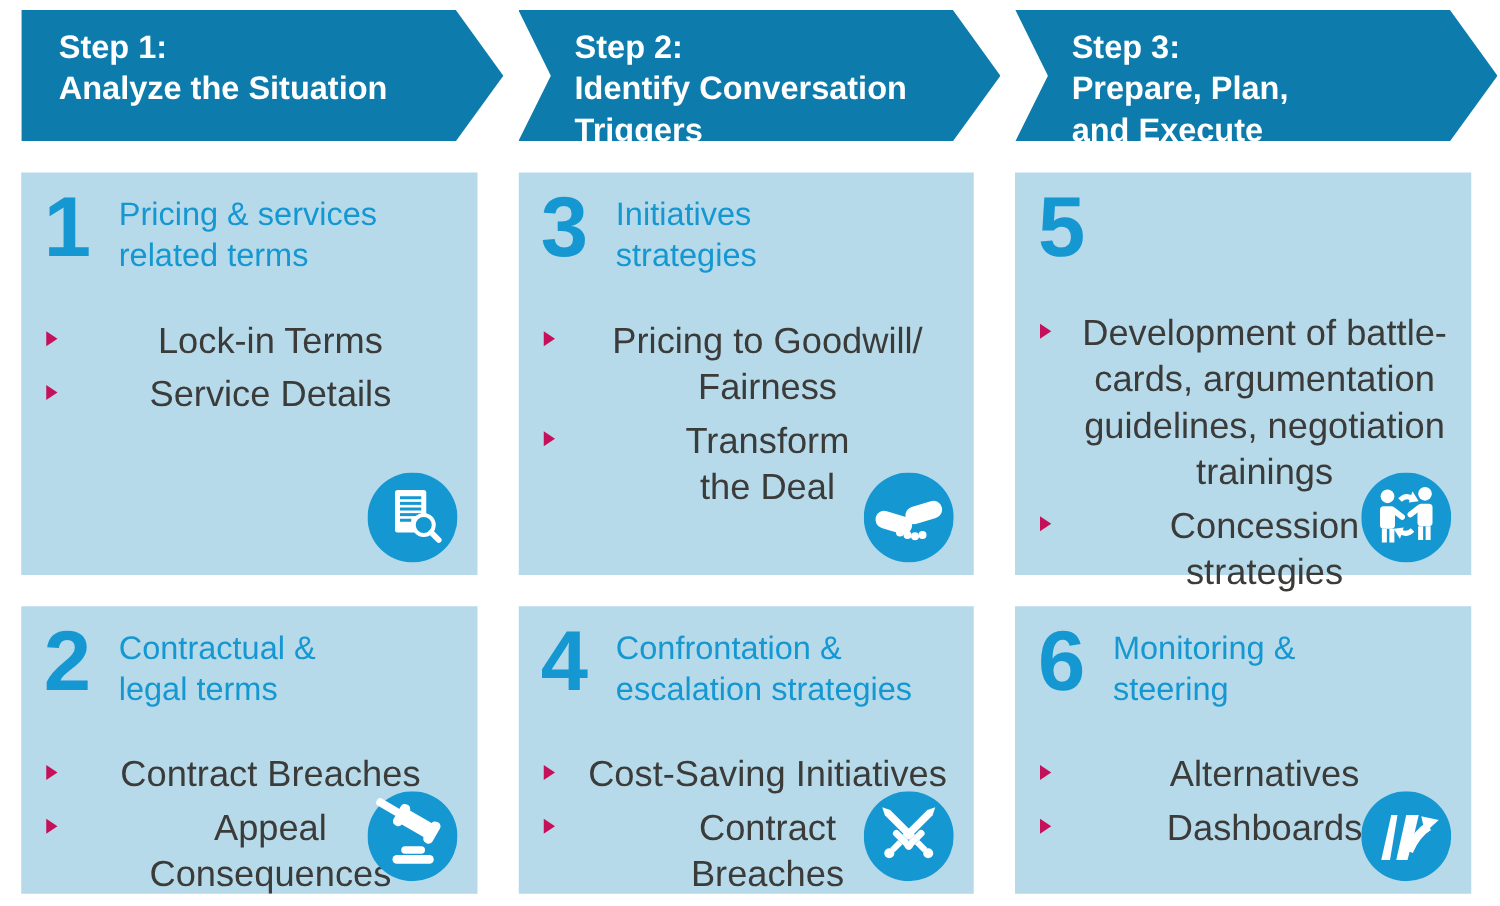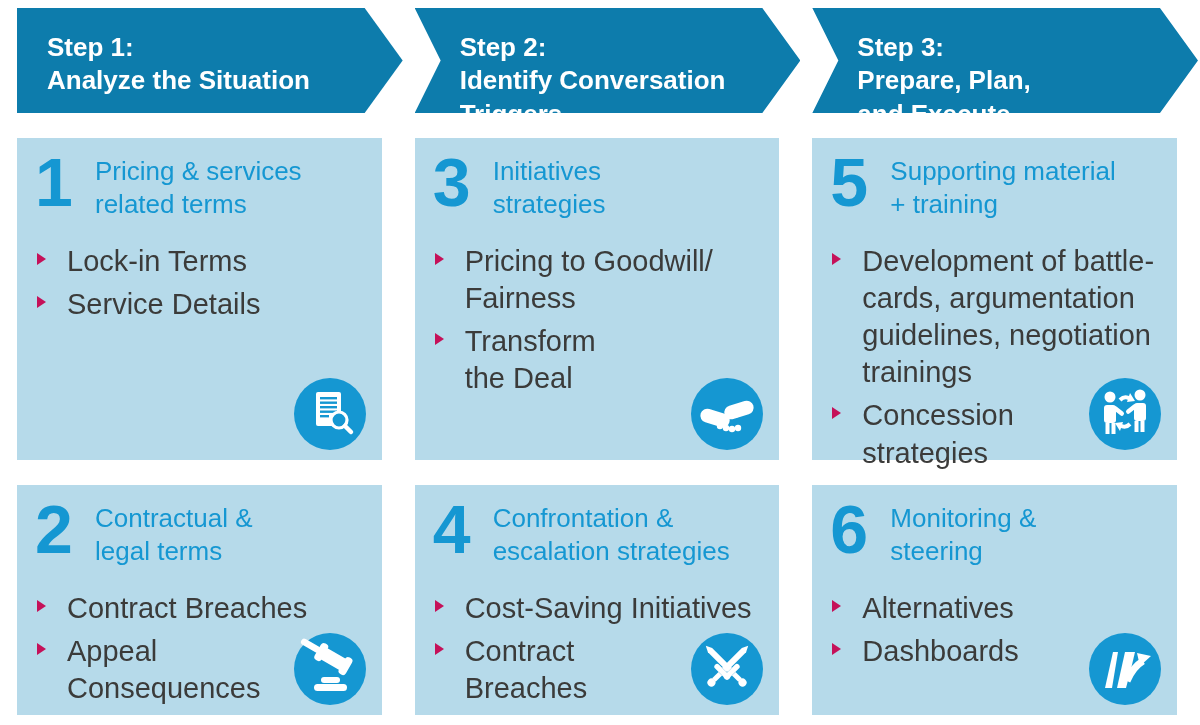--- a/index.html
+++ b/index.html
@@ -21,21 +21,21 @@
     display:grid;
     grid-template-columns:repeat(3,1fr);
     grid-template-rows:105px 322px 230px;
     gap:25px 33px;
   }
   
   .step-arrow{
     background:var(--header-bg);
     color:#fff;
     width:calc(100% + 21px);
-    padding:23px 0 0 30px;
+    padding:13px 0 0 30px;
     font-size:26px;font-weight:bold;line-height:1.28;
     clip-path:polygon(0 0, calc(100% - 38px) 0, 100% 50%, calc(100% - 38px) 100%, 0 100%);
   }
   .step-arrow.notched{
     padding-left:45px;
     clip-path:polygon(0 0, calc(100% - 38px) 0, 100% 50%, calc(100% - 38px) 100%, 0 100%, 26px 50%);
   }
   .step-label{white-space:pre-line;display:block;}
   
   .card{
@@ -49,22 +49,22 @@
     color:var(--accent);
     font-size:68px;font-weight:bold;line-height:0.95;
   }
   .title{
     margin:5px 0 0 8px;
     color:var(--accent);
     font-size:26px;font-weight:normal;line-height:1.27;
     white-space:pre-line;
   }
   .bullets{
-    list-style:none;margin:22px 0 0;padding:0 0 0 2px;
-    color:var(--text);font-size:29px;line-height:1.28;
+    list-style:none;margin:34px 0 0;padding:0 0 0 2px;
+    color:var(--text);font-size:29px;line-height:1.28;text-align:center;
   }
   .bullets li{position:relative;padding-left:30px;margin-bottom:6px;}
   .tri{
     position:absolute;left:0;top:10px;width:0;height:0;
     border-left:9px solid var(--marker);
     border-top:6.5px solid transparent;
     border-bottom:6.5px solid transparent;
   }
   .btxt{white-space:pre-line;}
   .icon{position:absolute;right:16px;bottom:10px;width:72px;height:72px;}
@@ -142,22 +142,20 @@
           <circle cx="41" cy="51" r="3.2"></circle>
           <circle cx="47" cy="50" r="3.2"></circle>
         </g>
       </svg>
     </div>
   </section>
 
   <section class="card">
     <div class="card-head">
       <div class="num">5</div>
-      <h3 class="title">Supporting material
-+ training</h3>
     </div>
     <ul class="bullets">
       <li><span class="tri"></span><span class="btxt">Development of battle-
 cards, argumentation
 guidelines, negotiation
 trainings</span></li>
       <li><span class="tri"></span><span class="btxt">Concession
 strategies</span></li>
     </ul>
     <div class="icon">

